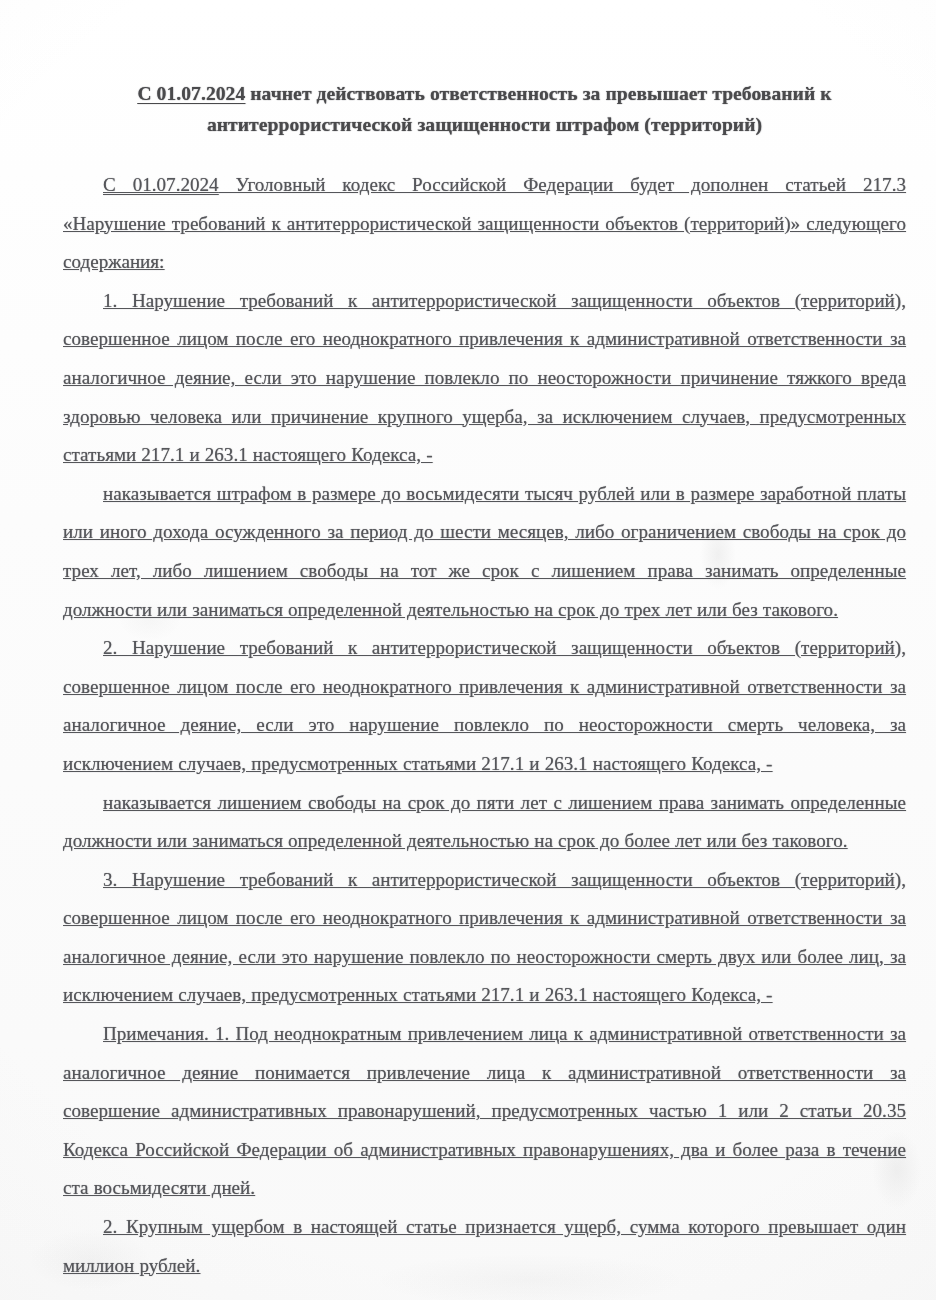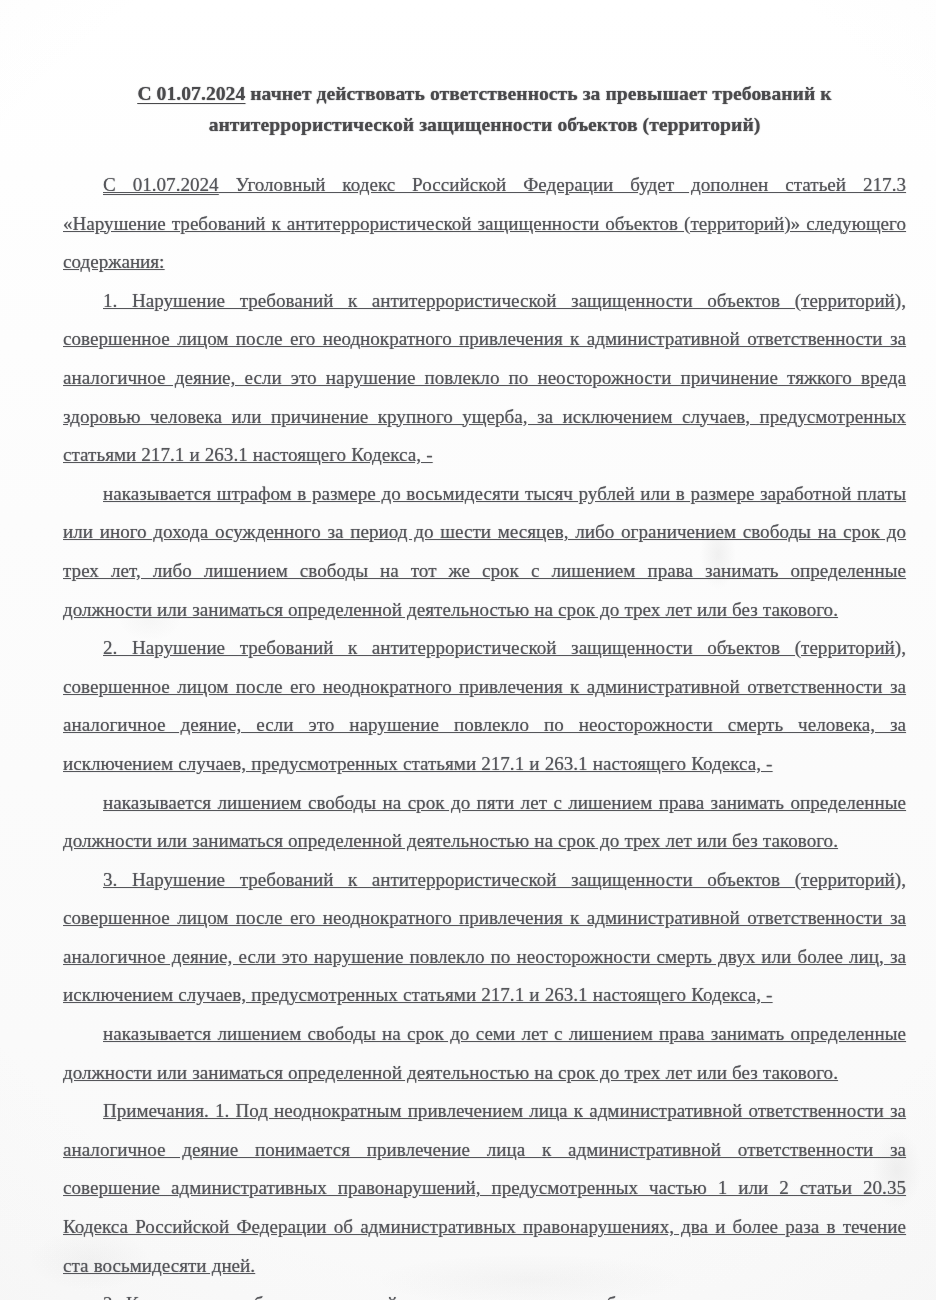--- a/index.html
+++ b/index.html
@@ -99,50 +99,47 @@
   <div class="scan-blotch blotch-a"></div>
   <div class="scan-blotch blotch-b"></div>
   <div class="scan-blotch blotch-c"></div>
   <div class="scan-blotch blotch-d"></div>
   <div class="scan-blotch blotch-e"></div>
 
   <div class="content">
 
     <h1 class="doc-title">
       <span class="lead-date">С 01.07.2024</span><span> начнет действовать ответственность за превышает требований к</span>
-      <span>антитеррористической защищенности объектов (территорий)</span>
+      <span>антитеррористической защищенности штрафом (территорий)</span>
     </h1>
 
     <p class="para">
       <span class="lead-date">С 01.07.2024</span><span> Уголовный кодекс Российской Федерации будет дополнен статьей 217.3 «Нарушение требований к антитеррористической защищенности объектов (территорий)» следующего содержания:</span>
     </p>
 
     <p class="para">
       <span>1. Нарушение требований к антитеррористической защищенности объектов (территорий), совершенное лицом после его неоднократного привлечения к административной ответственности за аналогичное деяние, если это нарушение повлекло по неосторожности причинение тяжкого вреда здоровью человека или причинение крупного ущерба, за исключением случаев, предусмотренных статьями 217.1 и 263.1 настоящего Кодекса, -</span>
     </p>
 
     <p class="para">
       <span>наказывается штрафом в размере до восьмидесяти тысяч рублей или в размере заработной платы или иного дохода осужденного за период до шести месяцев, либо ограничением свободы на срок до трех лет, либо лишением свободы на тот же срок с лишением права занимать определенные должности или заниматься определенной деятельностью на срок до трех лет или без такового.</span>
     </p>
 
     <p class="para">
       <span>2. Нарушение требований к антитеррористической защищенности объектов (территорий), совершенное лицом после его неоднократного привлечения к административной ответственности за аналогичное деяние, если это нарушение повлекло по неосторожности смерть человека, за исключением случаев, предусмотренных статьями 217.1 и 263.1 настоящего Кодекса, -</span>
     </p>
 
     <p class="para">
-      <span>наказывается лишением свободы на срок до пяти лет с лишением права занимать определенные должности или заниматься определенной деятельностью на срок до трех лет или без такового.</span>
+      <span>наказывается лишением свободы на срок до пяти лет с лишением права занимать определенные должности или заниматься определенной деятельностью на срок до более лет или без такового.</span>
     </p>
 
     <p class="para">
       <span>3. Нарушение требований к антитеррористической защищенности объектов (территорий), совершенное лицом после его неоднократного привлечения к административной ответственности за аналогичное деяние, если это нарушение повлекло по неосторожности смерть двух или более лиц, за исключением случаев, предусмотренных статьями 217.1 и 263.1 настоящего Кодекса, -</span>
     </p>
 
-    <p class="para">
-      <span>наказывается лишением свободы на срок до семи лет с лишением права занимать определенные должности или заниматься определенной деятельностью на срок до трех лет или без такового.</span>
-    </p>
 
     <p class="para">
       <span>Примечания. 1. Под неоднократным привлечением лица к административной ответственности за аналогичное деяние понимается привлечение лица к административной ответственности за совершение административных правонарушений, предусмотренных частью 1 или 2 статьи 20.35 Кодекса Российской Федерации об административных правонарушениях, два и более раза в течение ста восьмидесяти дней.</span>
     </p>
 
     <p class="para">
       <span>2. Крупным ущербом в настоящей статье признается ущерб, сумма которого превышает один миллион рублей.</span>
     </p>
 
   </div>

